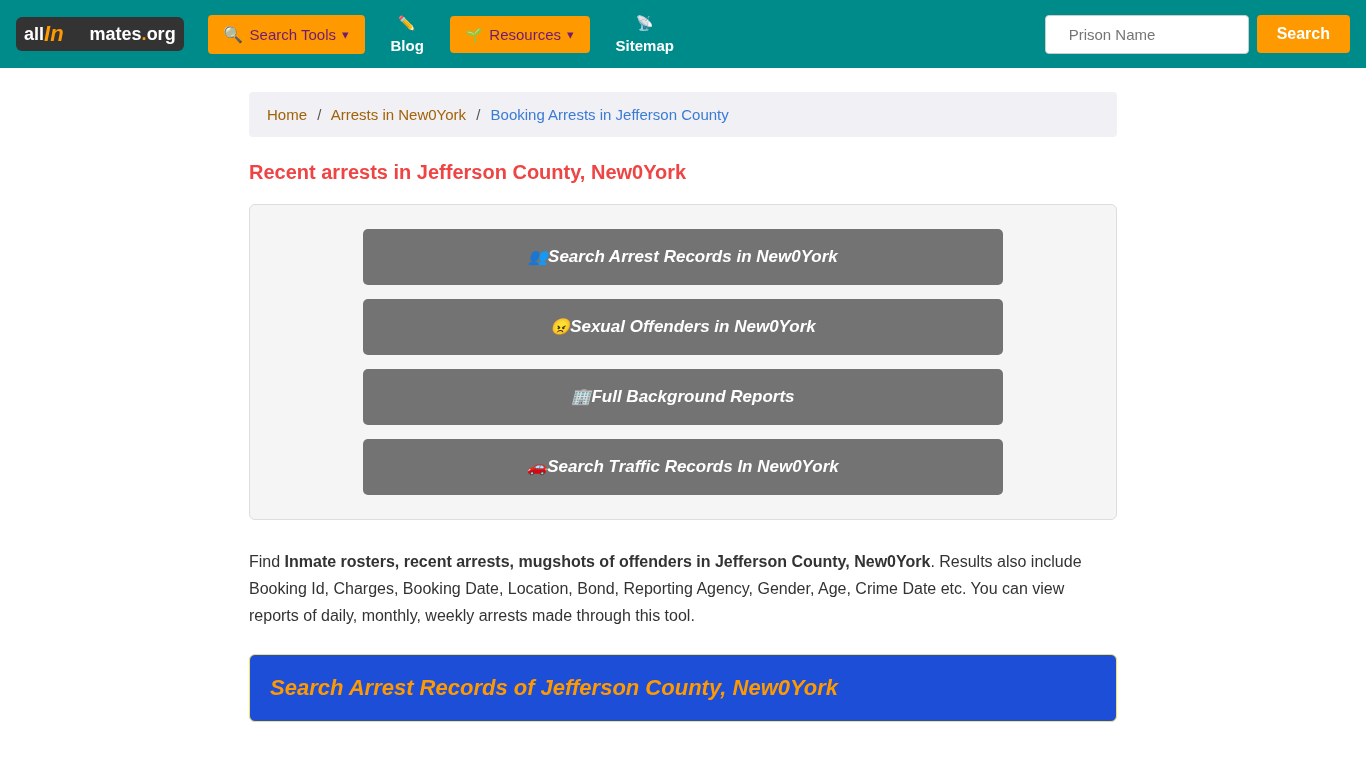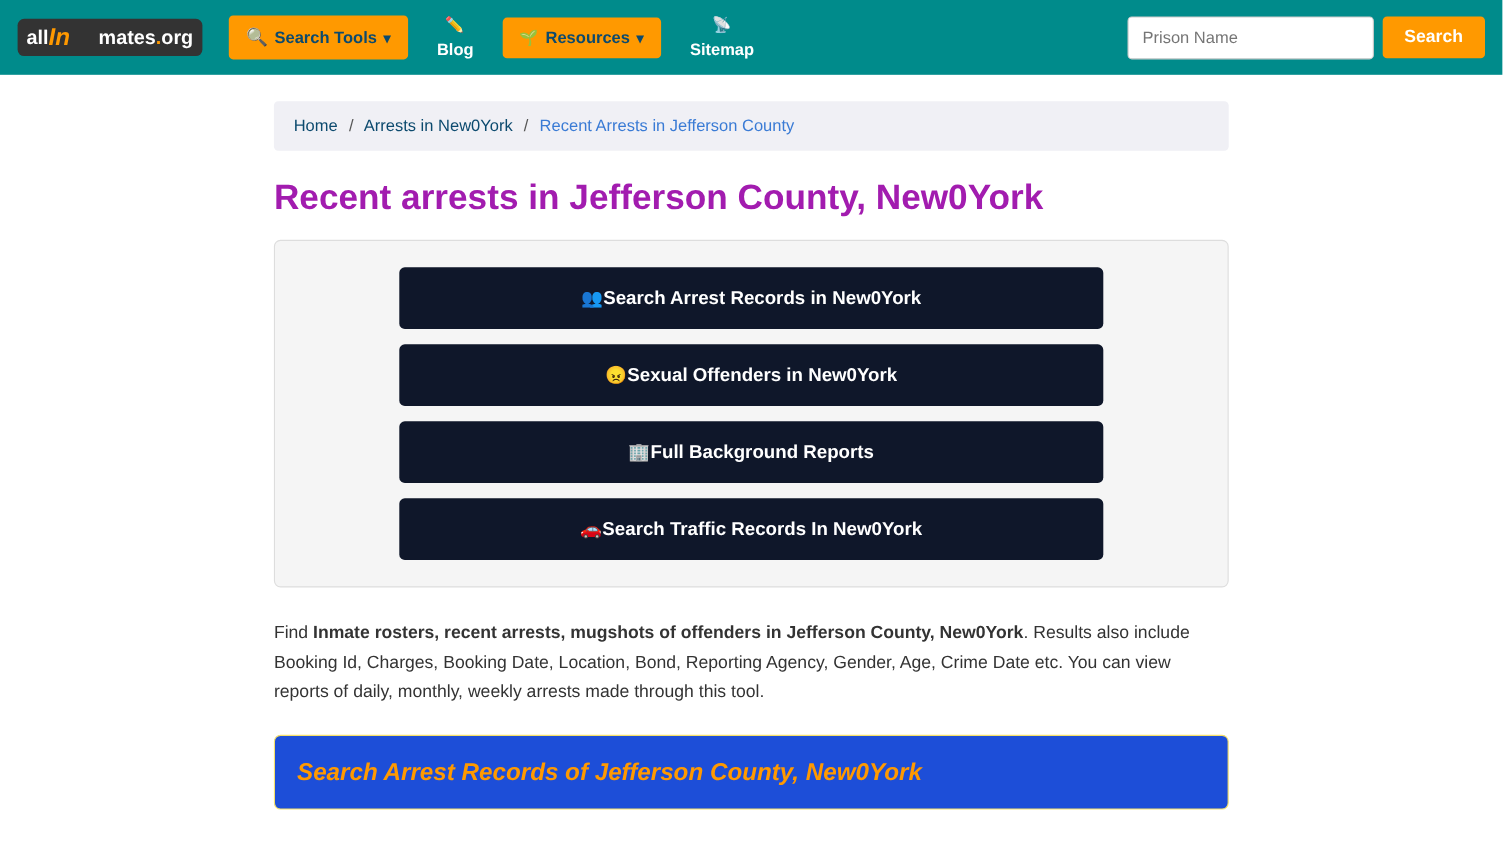--- a/index.html
+++ b/index.html
@@ -28,26 +28,26 @@
       gap: 0;
     }
     .logo-text-all { color: #fff; font-weight: bold; font-size: 18px; }
     .logo-text-in { color: #f90; font-weight: bold; font-size: 22px; font-style: italic; }
     .logo-text-mates { color: #fff; font-weight: bold; font-size: 18px; padding-left: 26px; }
     .logo-dot { color: #f90; font-weight: bold; font-size: 18px; }
     .logo-text-org { color: #fff; font-weight: bold; font-size: 18px; }
 
     .nav-btn {
       background-color: #f90;
-      color: #0c4a6e;
+      color: #701a75;
       border: none;
       border-radius: 4px;
       padding: 10px 16px;
       font-size: 15px;
-      font-weight: bold;
+      font-weight: normal;
       cursor: pointer;
       display: flex;
       align-items: center;
       gap: 6px;
       white-space: nowrap;
     }
 
     .nav-link {
       color: #fff;
       background: none;
@@ -64,25 +64,25 @@
       flex-direction: column;
     }
 
     .navbar-right {
       margin-left: auto;
       display: flex;
       align-items: center;
       gap: 8px;
     }
     .prison-input {
-      padding: 10px 13px;
+      padding: 10px 23px;
       font-size: 15px;
       border: 1px solid #ccc;
       border-radius: 4px;
-      width: 224px;
+      width: 204px;
       color: #999;
     }
     .search-btn {
       background: #f90;
       color: #fff;
       border: none;
       border-radius: 4px;
       padding: 10px 20px;
       font-size: 16px;
       font-weight: bold;
@@ -98,61 +98,62 @@
 
     
     .breadcrumb-bar {
       background: #f0f0f5;
       border-radius: 4px;
       padding: 14px 18px;
       margin-bottom: 24px;
       font-size: 15px;
     }
     .breadcrumb-link {
-      color: #0c4a6e;
+      color: #a16207;
       text-decoration: none;
       cursor: pointer;
     }
     .breadcrumb-sep { color: #555; margin: 0 6px; }
     .breadcrumb-current { color: #3a7bd5; }
 
     
     .page-title {
-      font-size: 32px;
-      font-weight: bold;
-      color: #a21caf;
+      font-size: 20px;
+      font-weight: bold;
+      color: #ef4444;
       margin-bottom: 20px;
     }
 
     
     .buttons-box {
       background: #f5f5f5;
       border: 1px solid #ddd;
       border-radius: 6px;
       padding: 24px 20px;
       margin-bottom: 28px;
       display: flex;
       flex-direction: column;
       gap: 14px;
     }
     .action-btn {
-      background: #0f172a;
+      background: #737373;
       color: #fff;
       border: none;
       border-radius: 5px;
       padding: 18px 20px;
       font-size: 17px;
       font-weight: bold;
       cursor: pointer;
       display: flex;
       align-items: center;
       justify-content: center;
       width: 100%;
       max-width: 640px;
       margin: 0 auto;
+      font-style: italic;
     }
 
     
     .description {
       font-size: 16px;
       line-height: 1.7;
       color: #333;
       margin-bottom: 24px;
     }
     .description strong { font-weight: bold; text-align: right; }
@@ -224,21 +225,21 @@
   </div>
 </nav>
 
 <div class="content">
 
   <div class="breadcrumb-bar">
     <a class="breadcrumb-link">Home</a>
     <span class="breadcrumb-sep">/</span>
     <a class="breadcrumb-link">Arrests in New0York</a>
     <span class="breadcrumb-sep">/</span>
-    <span class="breadcrumb-current">Recent Arrests in Jefferson County</span>
+    <span class="breadcrumb-current">Booking Arrests in Jefferson County</span>
   </div>
 
   <h1 class="page-title">Recent arrests in Jefferson County, New0York</h1>
 
   <div class="buttons-box">
 
     <button class="action-btn">
       <span class="icon-users"></span>
       <span>Search Arrest Records in New0York</span>
     </button>

